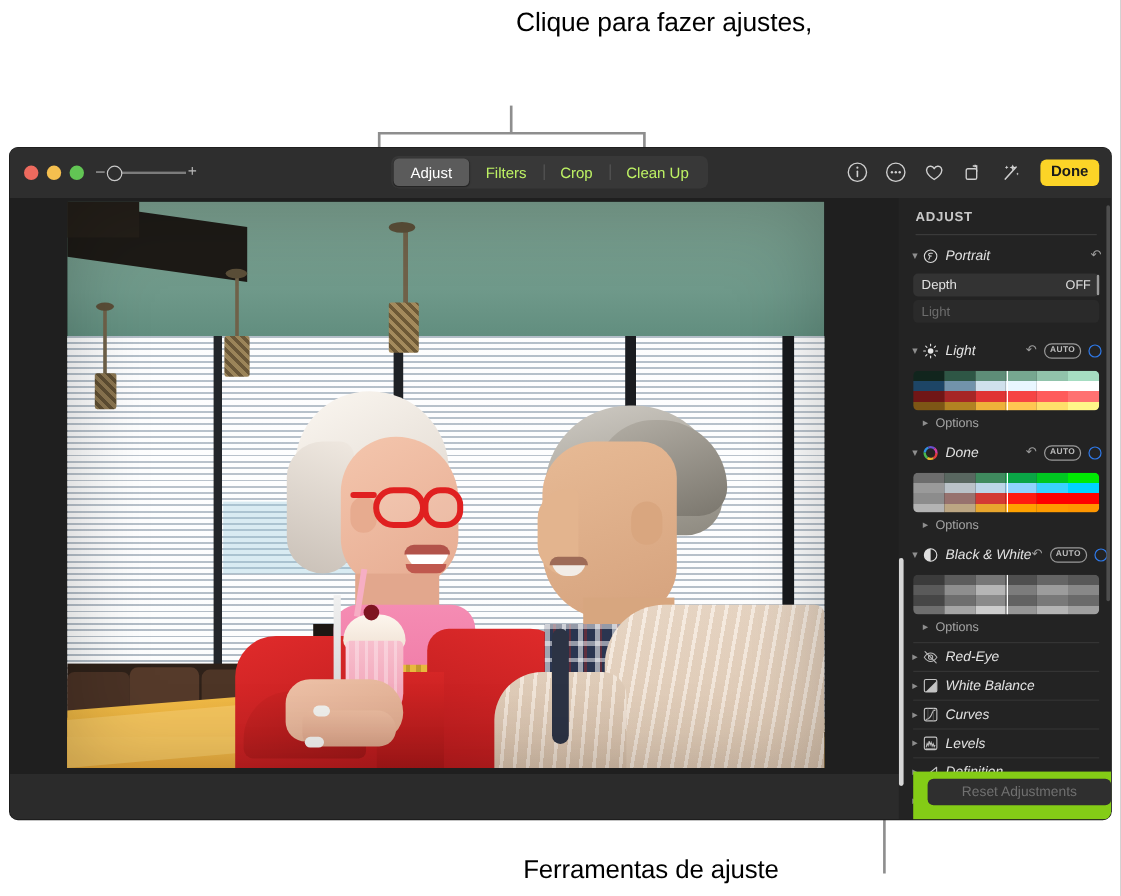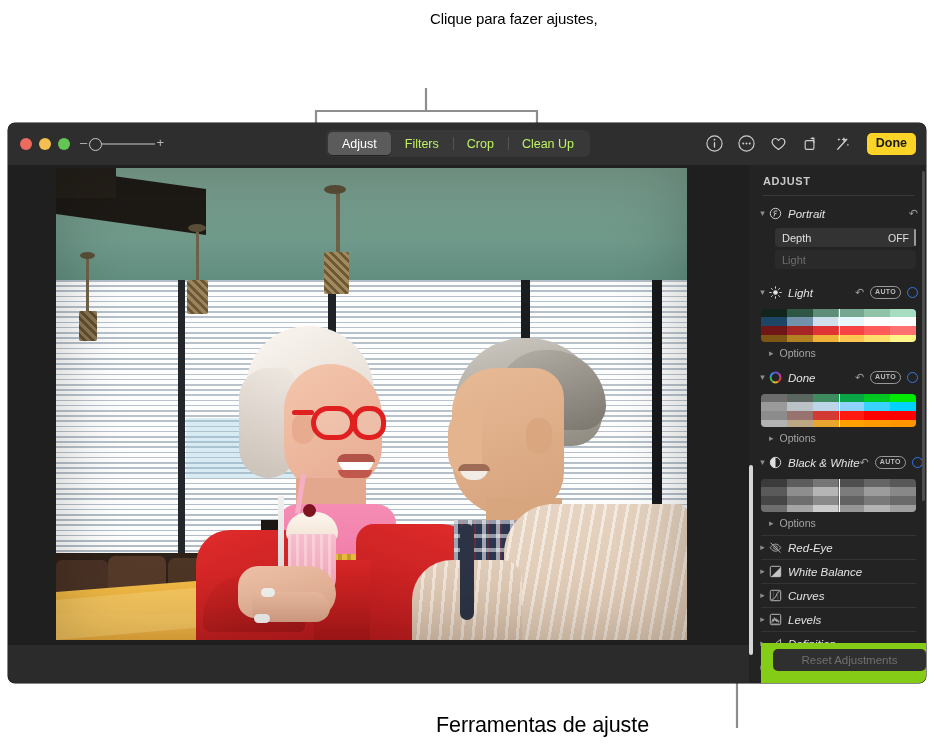--- a/index.html
+++ b/index.html
@@ -6,21 +6,21 @@
   body{
     width:934px;height:747px;
     background:#ffffff;
     font-family:"Liberation Sans","DejaVu Sans",sans-serif;
     overflow:hidden;
     position:relative;
   }
   .callout-text{
     position:absolute;
     color:#000;
-    font-size:15px;
+    font-size:22px;
     line-height:30px;
     letter-spacing:-0.1px;
   }
   #callout-top{ left:430px; top:4px; }
   #callout-bottom{ left:436px; top:710px; font-size:21.5px; }
 
   
   #leaders{position:absolute;left:0;top:0;width:934px;height:747px;}
 
   
@@ -110,21 +110,21 @@
   .rtools{margin-left:auto;display:flex;align-items:center;gap:6px;}
   .undo{color:#9a9a9a;font-size:11px;line-height:11px;}
   .auto{
     border:1px solid #9a9a9a;border-radius:7px;color:#bdbdbd;font-size:7px;
     font-weight:bold;padding:1px 4px 1.5px;letter-spacing:.3px;line-height:8px;
   }
   .bluecirc{width:11px;height:11px;border-radius:50%;border:1.4px solid #2f79e8;box-sizing:border-box;}
   .rule{height:1px;background:#343434;margin:0 10px 0 12px;}
 
   .subfield{
-    margin:3px 10px 0 26px;height:19px;background:#333;border-radius:4px;
+    margin:3px 10px 0 12px;height:19px;background:#333;border-radius:4px;
     display:flex;align-items:center;padding:0 7px;position:relative;
   }
   .subfield.off{background:#2a2a2a;}
   .subfield .sl{color:#e0e0e0;font-size:11px;}
   .subfield .sl.dim{color:#6d6d6d;}
   .subfield .sr{margin-left:auto;color:#e0e0e0;font-size:10.5px;}
   .subfield .caret{
     position:absolute;right:0px;top:1px;bottom:1px;width:2px;background:#9a9a9a;border-radius:1px;
   }
 

